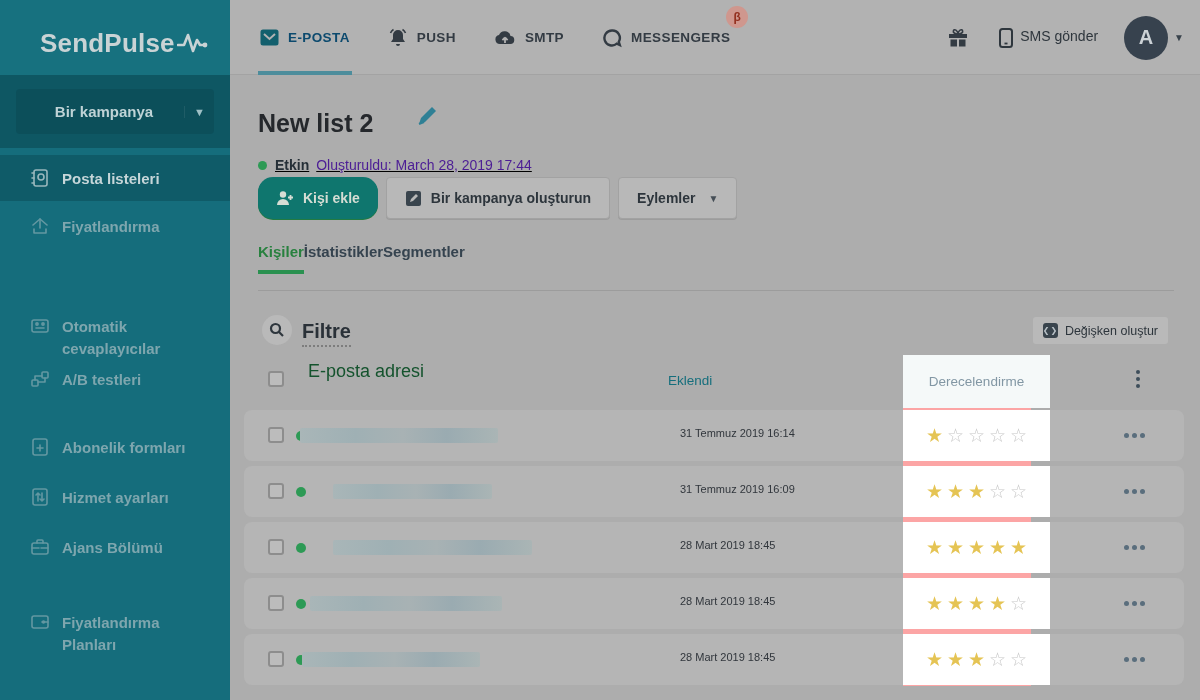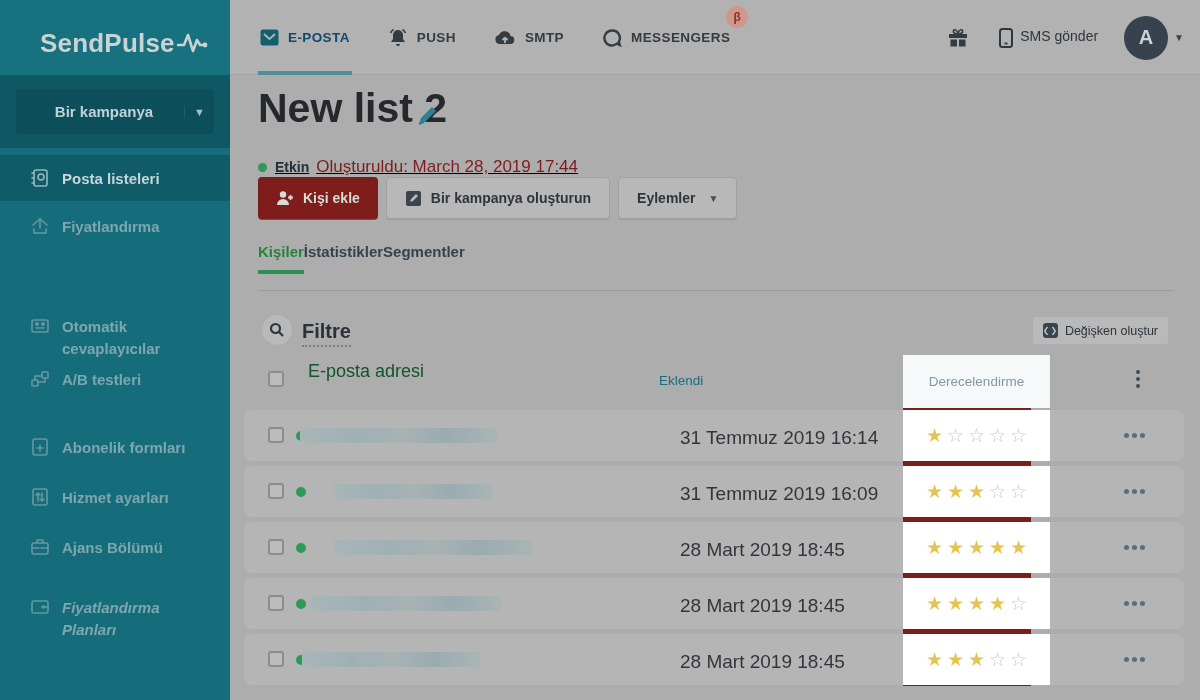--- a/index.html
+++ b/index.html
@@ -33,29 +33,29 @@
   .beta-badge { position:absolute; top:6px; right:-16px; width:22px; height:22px; border-radius:50%; background:#cf978e; color:#93301f; font-size:12px; display:flex; align-items:center; justify-content:center; }
   .top-right { position:absolute; right:0; top:0; height:75px; display:flex; align-items:center; }
   .gift-btn { margin-right:30px; cursor:pointer; }
   .sms-btn { display:flex; gap:7px; color:#2e363d; font-size:14px; cursor:pointer; margin-right:26px; }
   .avatar-wrap { display:flex; align-items:center; gap:6px; margin-right:16px; cursor:pointer; }
   .avatar { width:44px; height:44px; border-radius:50%; background:#37424e; color:#ccd2d6; font-size:20px; font-weight:700; display:flex; align-items:center; justify-content:center; }
   .caret { color:#39434c; font-size:10px; }
 
   
   .main { position:absolute; left:230px; top:75px; width:970px; height:625px; background:#adadad; }
-  .page-title { position:absolute; left:28px; top:10px; color:#25282c; font-size:41px; font-weight:700; }
+  .page-title { position:absolute; left:28px; top:34px; color:#25282c; font-size:25px; font-weight:700; }
   .edit-pencil { position:absolute; left:186px; top:30px; cursor:pointer; }
   .status-row { position:absolute; left:28px; top:82px; display:flex; align-items:center;text-decoration:underline; }
   .status-dot { width:9px; height:9px; border-radius:50%; background:#2d9a55; margin-right:8px; }
   .status-label { color:#252f37; font-size:14px; font-weight:700; margin-right:7px; }
-  .status-meta { color:#7f1d1d; font-size:17px; }
+  .status-meta { color:#4c1d95; font-size:14px; }
   .btn-row { position:absolute; left:28px; top:102px; display:flex; gap:8px; }
   .btn { height:42px; border-radius:4px; display:flex; align-items:center; gap:9px; padding:0 18px; font-size:14px; font-weight:700; cursor:pointer; }
-  .btn-green { background:#7f1d1d; color:#d6ddd4; box-shadow:0 1px 0 #237b42; }
+  .btn-green { background:#0f766e; color:#d6ddd4; box-shadow:0 1px 0 #237b42;border-radius:15px; }
   .btn-gray { background:#b8b8b8; color:#2d353c; border:1px solid #a2a2a2; box-shadow:0 1px 0 #9c9c9c; }
   .btn .caret { color:#454e56; margin-left:4px; }
 
   
   .tabs { position:absolute; left:28px; top:168px; display:flex; }
   .tab { font-size:15px; font-weight:700; color:#35434f; padding-bottom:14px; position:relative; cursor:pointer; }
   .tab.active { color:#28813f; }
   .tab.active::after { content:""; position:absolute; left:0; bottom:0; width:100%; height:4px; background:#2a9150; }
   .tabs-divider { position:absolute; left:28px; top:215px; width:916px; height:1px; background:#9c9c9c; }
 
@@ -63,35 +63,35 @@
   .filter-circle { position:absolute; left:32px; top:240px; width:30px; height:30px; border-radius:50%; background:#b9b9b9; display:flex; align-items:center; justify-content:center; cursor:pointer; }
   .filter-label { position:absolute; left:72px; top:245px; font-size:20px; font-weight:700; color:#2a3138; border-bottom:2px dotted #7d7d7d; padding-bottom:2px; cursor:pointer; }
   .var-btn { position:absolute; right:32px; top:242px; height:27px; background:#b9b9b9; border-radius:3px; display:flex; align-items:center; gap:7px; padding:0 10px; font-size:12.5px; color:#2d353c; cursor:pointer; }
   .var-ic { width:15px; height:15px; background:#39444d; border-radius:3px; color:#b9c2c8; font-size:8px; display:flex; align-items:center; justify-content:center; letter-spacing:1px; }
 
   
   .thead { position:absolute; left:0; top:280px; width:970px; height:55px; }
   .cb { width:16px; height:16px; border:2px solid #8d8d8d; border-radius:3px; background:#bcbcbc; cursor:pointer; }
   .thead .cb { position:absolute; left:38px; top:16px; }
   .th-email { position:absolute; left:78px; top:6px; font-size:18px; color:#14532d; }
-  .th-added { position:absolute; left:429px; top:18px; font-size:13.5px; color:#156e7c; cursor:pointer; }
+  .th-added { position:absolute; left:438px; top:18px; font-size:13.5px; color:#156e7c; cursor:pointer; }
   .th-kebab { position:absolute; left:902px; top:11px; display:flex; flex-direction:column; gap:3px; cursor:pointer; padding:4px; }
   .th-kebab i { width:4px; height:4px; border-radius:50%; background:#3d4d5a; }
 
   .row { position:absolute; left:14px; width:940px; height:51px; background:#b5b5b5; border-radius:8px; }
   .row .cb { position:absolute; left:24px; top:17px; }
   .row .dot { position:absolute; left:52px; top:21px; width:10px; height:10px; border-radius:50%; background:#2d9a55; }
   .row .blob { position:absolute; top:18px; height:15px; border-radius:2px;
     background:linear-gradient(90deg,#a9b6b8 0%,#9fb0b4 28%,#a8b2b4 52%,#9aabb1 74%,#aab5b5 100%); }
-  .row .rdate { position:absolute; left:436px; top:17px; font-size:19px; color:#31363c; }
+  .row .rdate { position:absolute; left:436px; top:17px; font-size:11px; color:#31363c; }
   .row .kebab { position:absolute; left:878px; top:21px; display:flex; gap:3px; cursor:pointer; padding:2px; }
   .row .kebab i { width:5px; height:5px; border-radius:50%; background:#5a6e7d; }
 
   
-  .spotlight { position:absolute; left:903px; top:355px; width:128px; height:331px; background:#7f1d1d; z-index:5; }
+  .spotlight { position:absolute; left:903px; top:355px; width:128px; height:331px; background:#fca5a5; z-index:5; }
   .sp-header { position:absolute; left:0; top:0; width:147px; height:53px; background:#f5f9f9; display:flex; align-items:center; justify-content:center; font-size:13.5px; color:#8297a4; }
   .sp-cell { position:absolute; left:0; width:147px; height:51px; background:#ffffff; display:flex; align-items:center; justify-content:center; cursor:pointer; }
   .st { font-size:19px; color:#c8c8c8; margin:0 2px; }
   .st.f { color:#e5c454; }
 </style>
 </head>
 <body>
 
 <div class="canvas">
 
@@ -162,21 +162,21 @@
       <span class="lbl">Hizmet ayarları</span>
     </div>
     <div class="side-item" style="top:537px;height:22px;">
       <svg class="sicon ic" viewBox="0 0 20 20">
           <rect x="2" y="6" width="16" height="11" rx="2"></rect>
           <path d="M7 6 V4 a1 1 0 0 1 1-1 h4 a1 1 0 0 1 1 1 v2"></path>
           <path d="M2 11 h7 m2 0 h7"></path>
         </svg>
       <span class="lbl">Ajans Bölümü</span>
     </div>
-    <div class="side-item" style="top:597px;height:44px;font-style:italic;">
+    <div class="side-item" style="top:612px;height:44px;">
       <svg class="sicon ic" viewBox="0 0 20 20">
           <rect x="2" y="4" width="16" height="12" rx="2"></rect>
           <path d="M12 10 h6"></path>
           <circle cx="13.5" cy="10" r="1" fill="#7ea6ae"></circle>
         </svg>
       <span class="lbl">Fiyatlandırma Planları</span>
     </div>
   </div>
 
   <div class="topbar">

